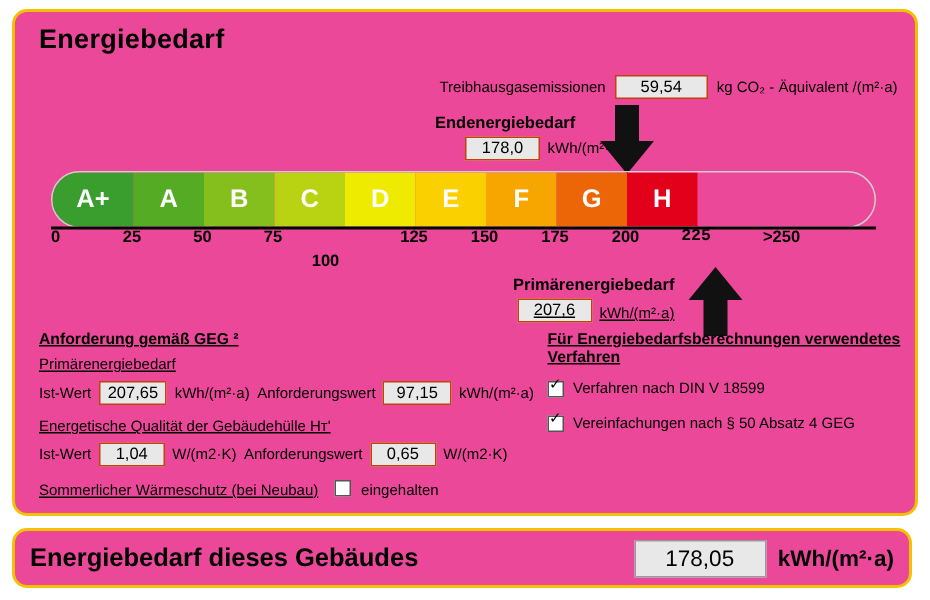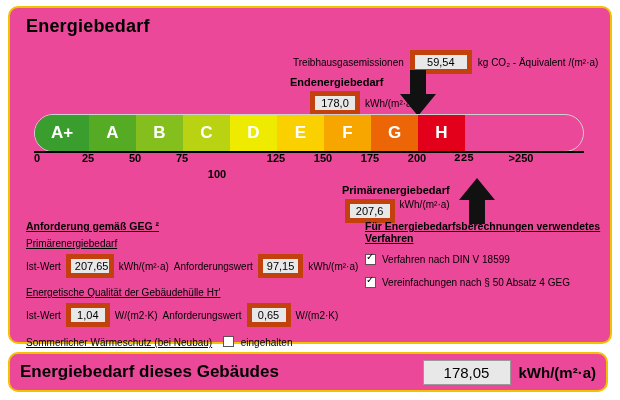--- a/index.html
+++ b/index.html
@@ -40,21 +40,21 @@
   #panel-title {
     position: absolute;
     left: 16px;
     top: 8px;
     font-size: 18px;
     font-weight: bold;
     letter-spacing: 0.2px;
   }
   .value-box {
     background: #e8e8e8;
-    border: 5px solid #c2410c;
+    border: 1px solid #c2410c;
     display: inline-block;
     text-align: center;
     font-size: 11px;
     padding: 1px 4px;
     box-sizing: border-box;
   }
   .small-label {
     font-size: 10px;
   }
   
@@ -161,24 +161,25 @@
     top: 176px;
   }
   #primaer-block .cap {
     font-size: 11px;
     font-weight: bold;
     margin-bottom: 3px;
     text-align: right;
   }
   #primaer-block .row {
     display: flex;
-    align-items: flex-start;
+    align-items: flex-end;
     gap: 5px;
     font-size: 10.5px;
     justify-content: flex-end;
+    text-decoration: underline;
   }
   #primaer-block .value-box { width: 50px; }
 
   
   #left-block {
     position: absolute;
     left: 16px;
     top: 212px;
     width: 330px;
     font-size: 10px;

